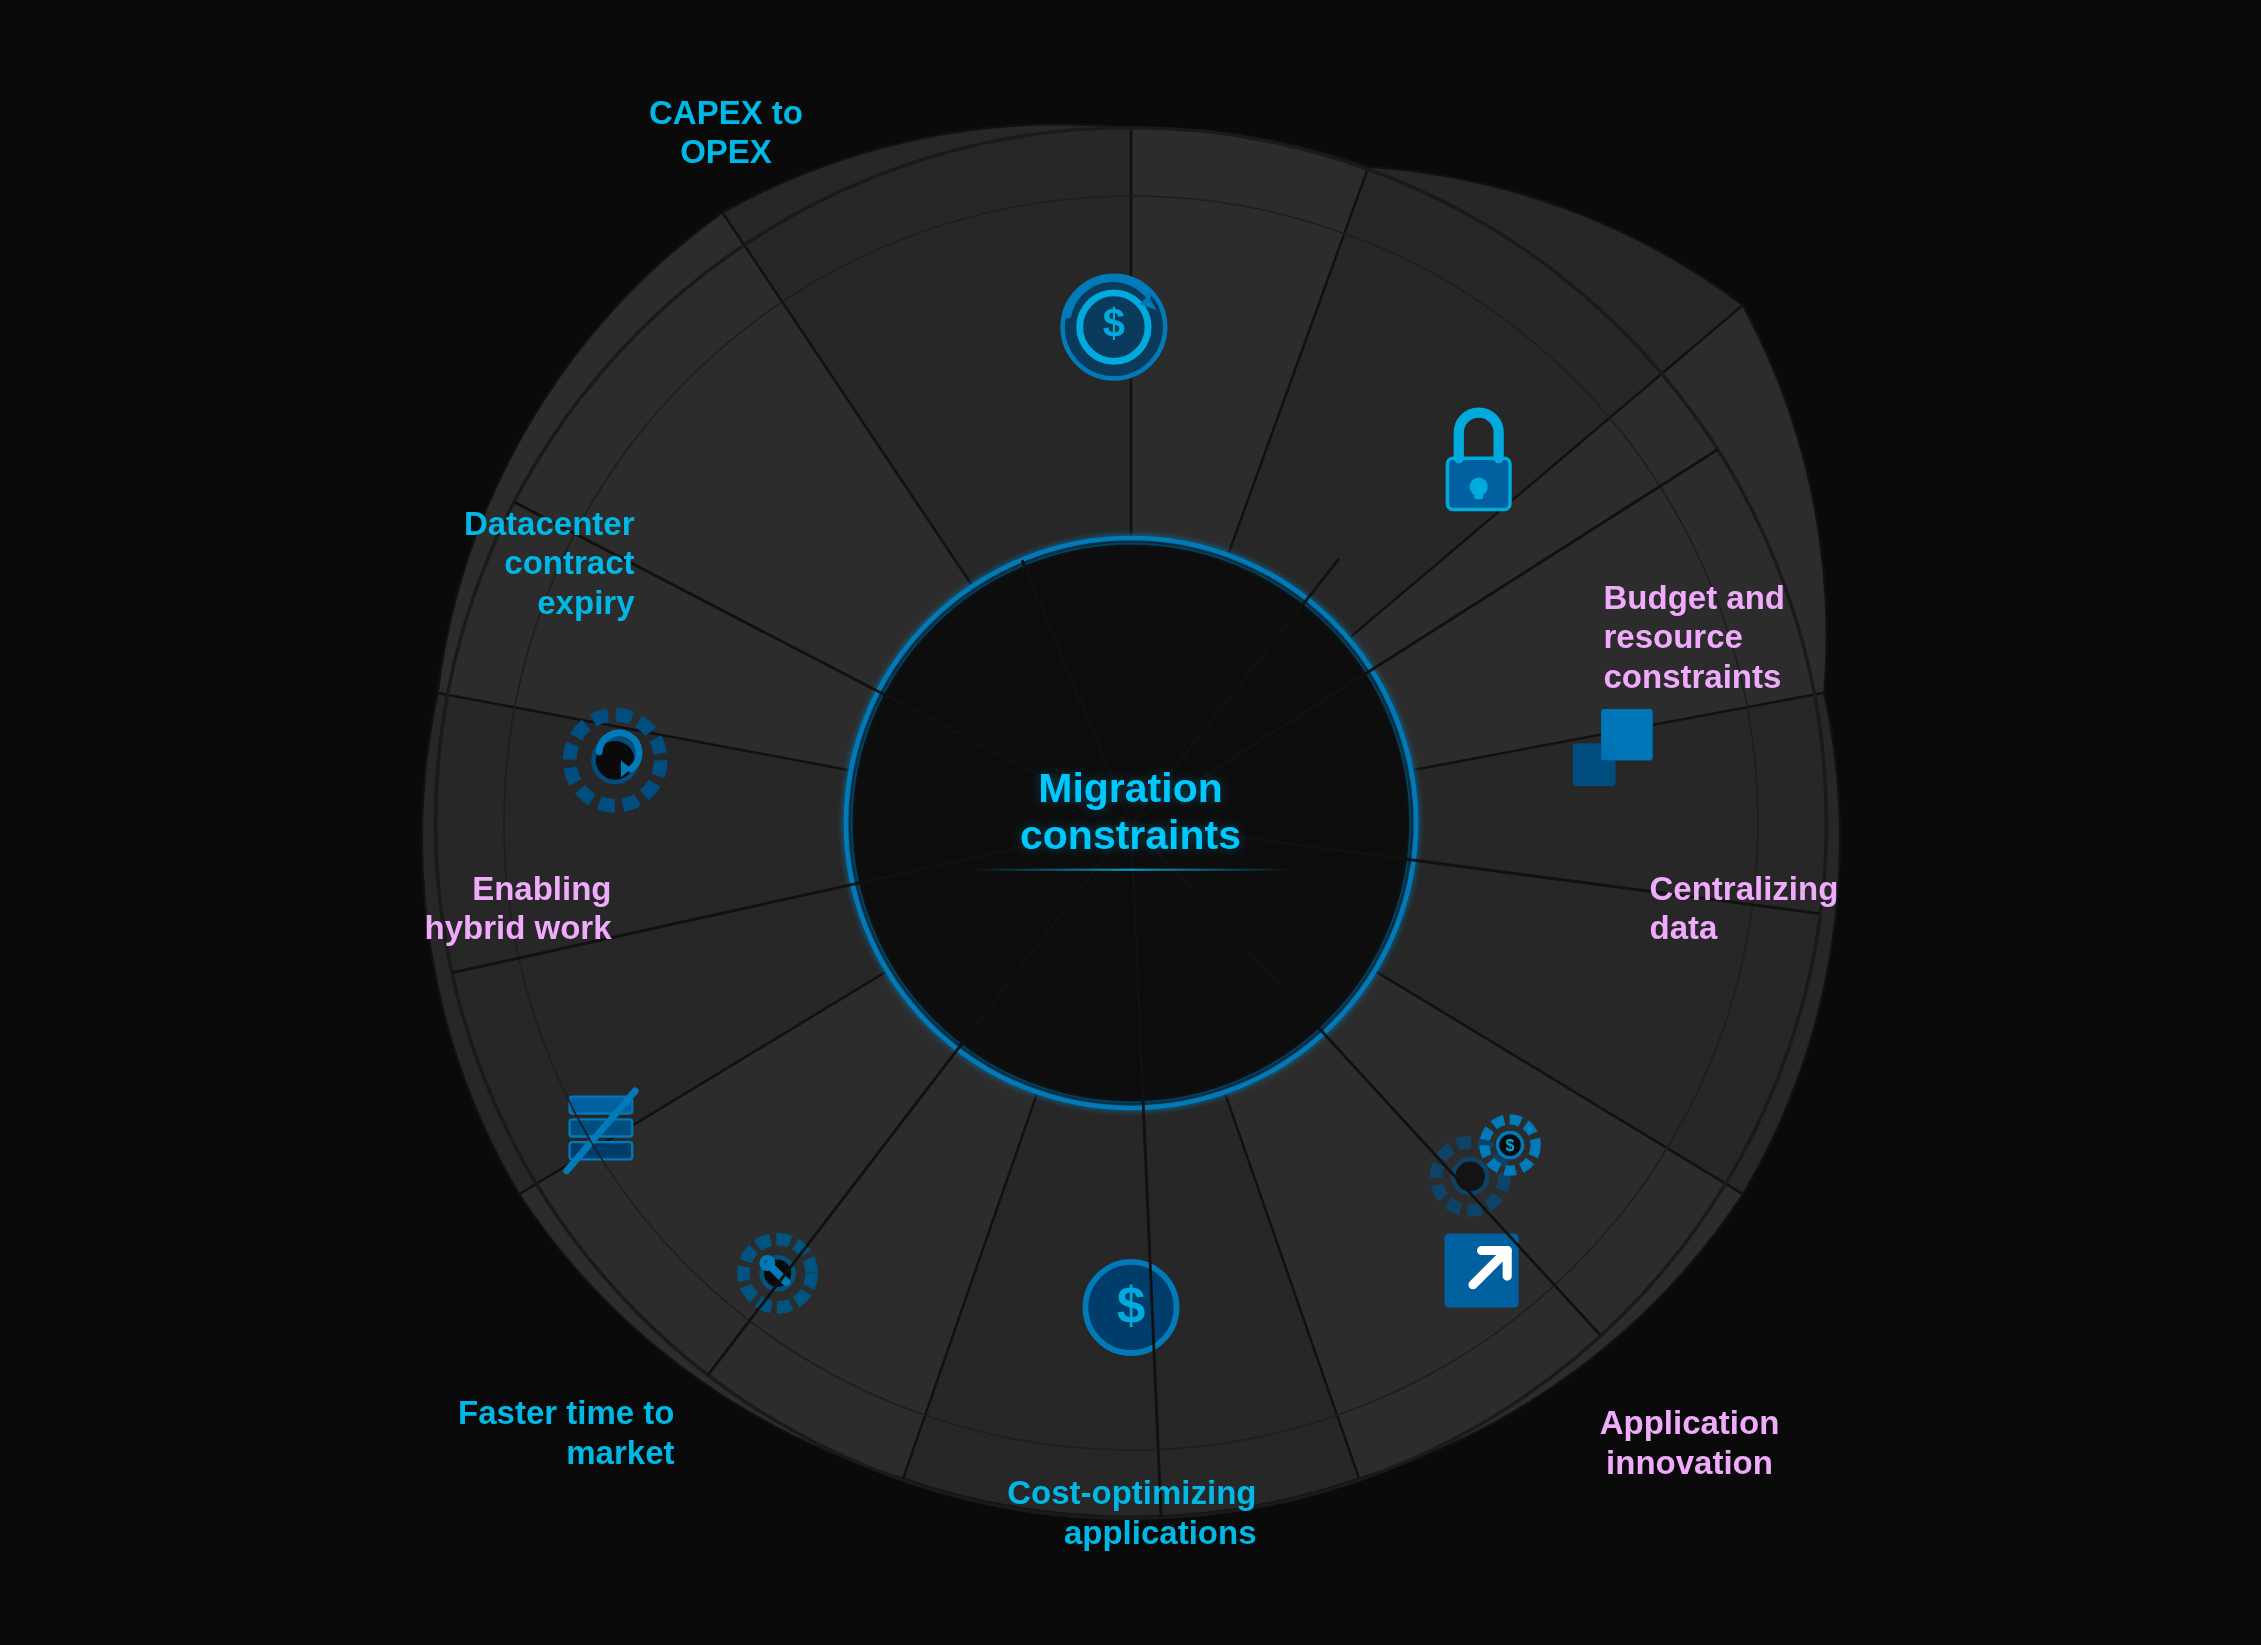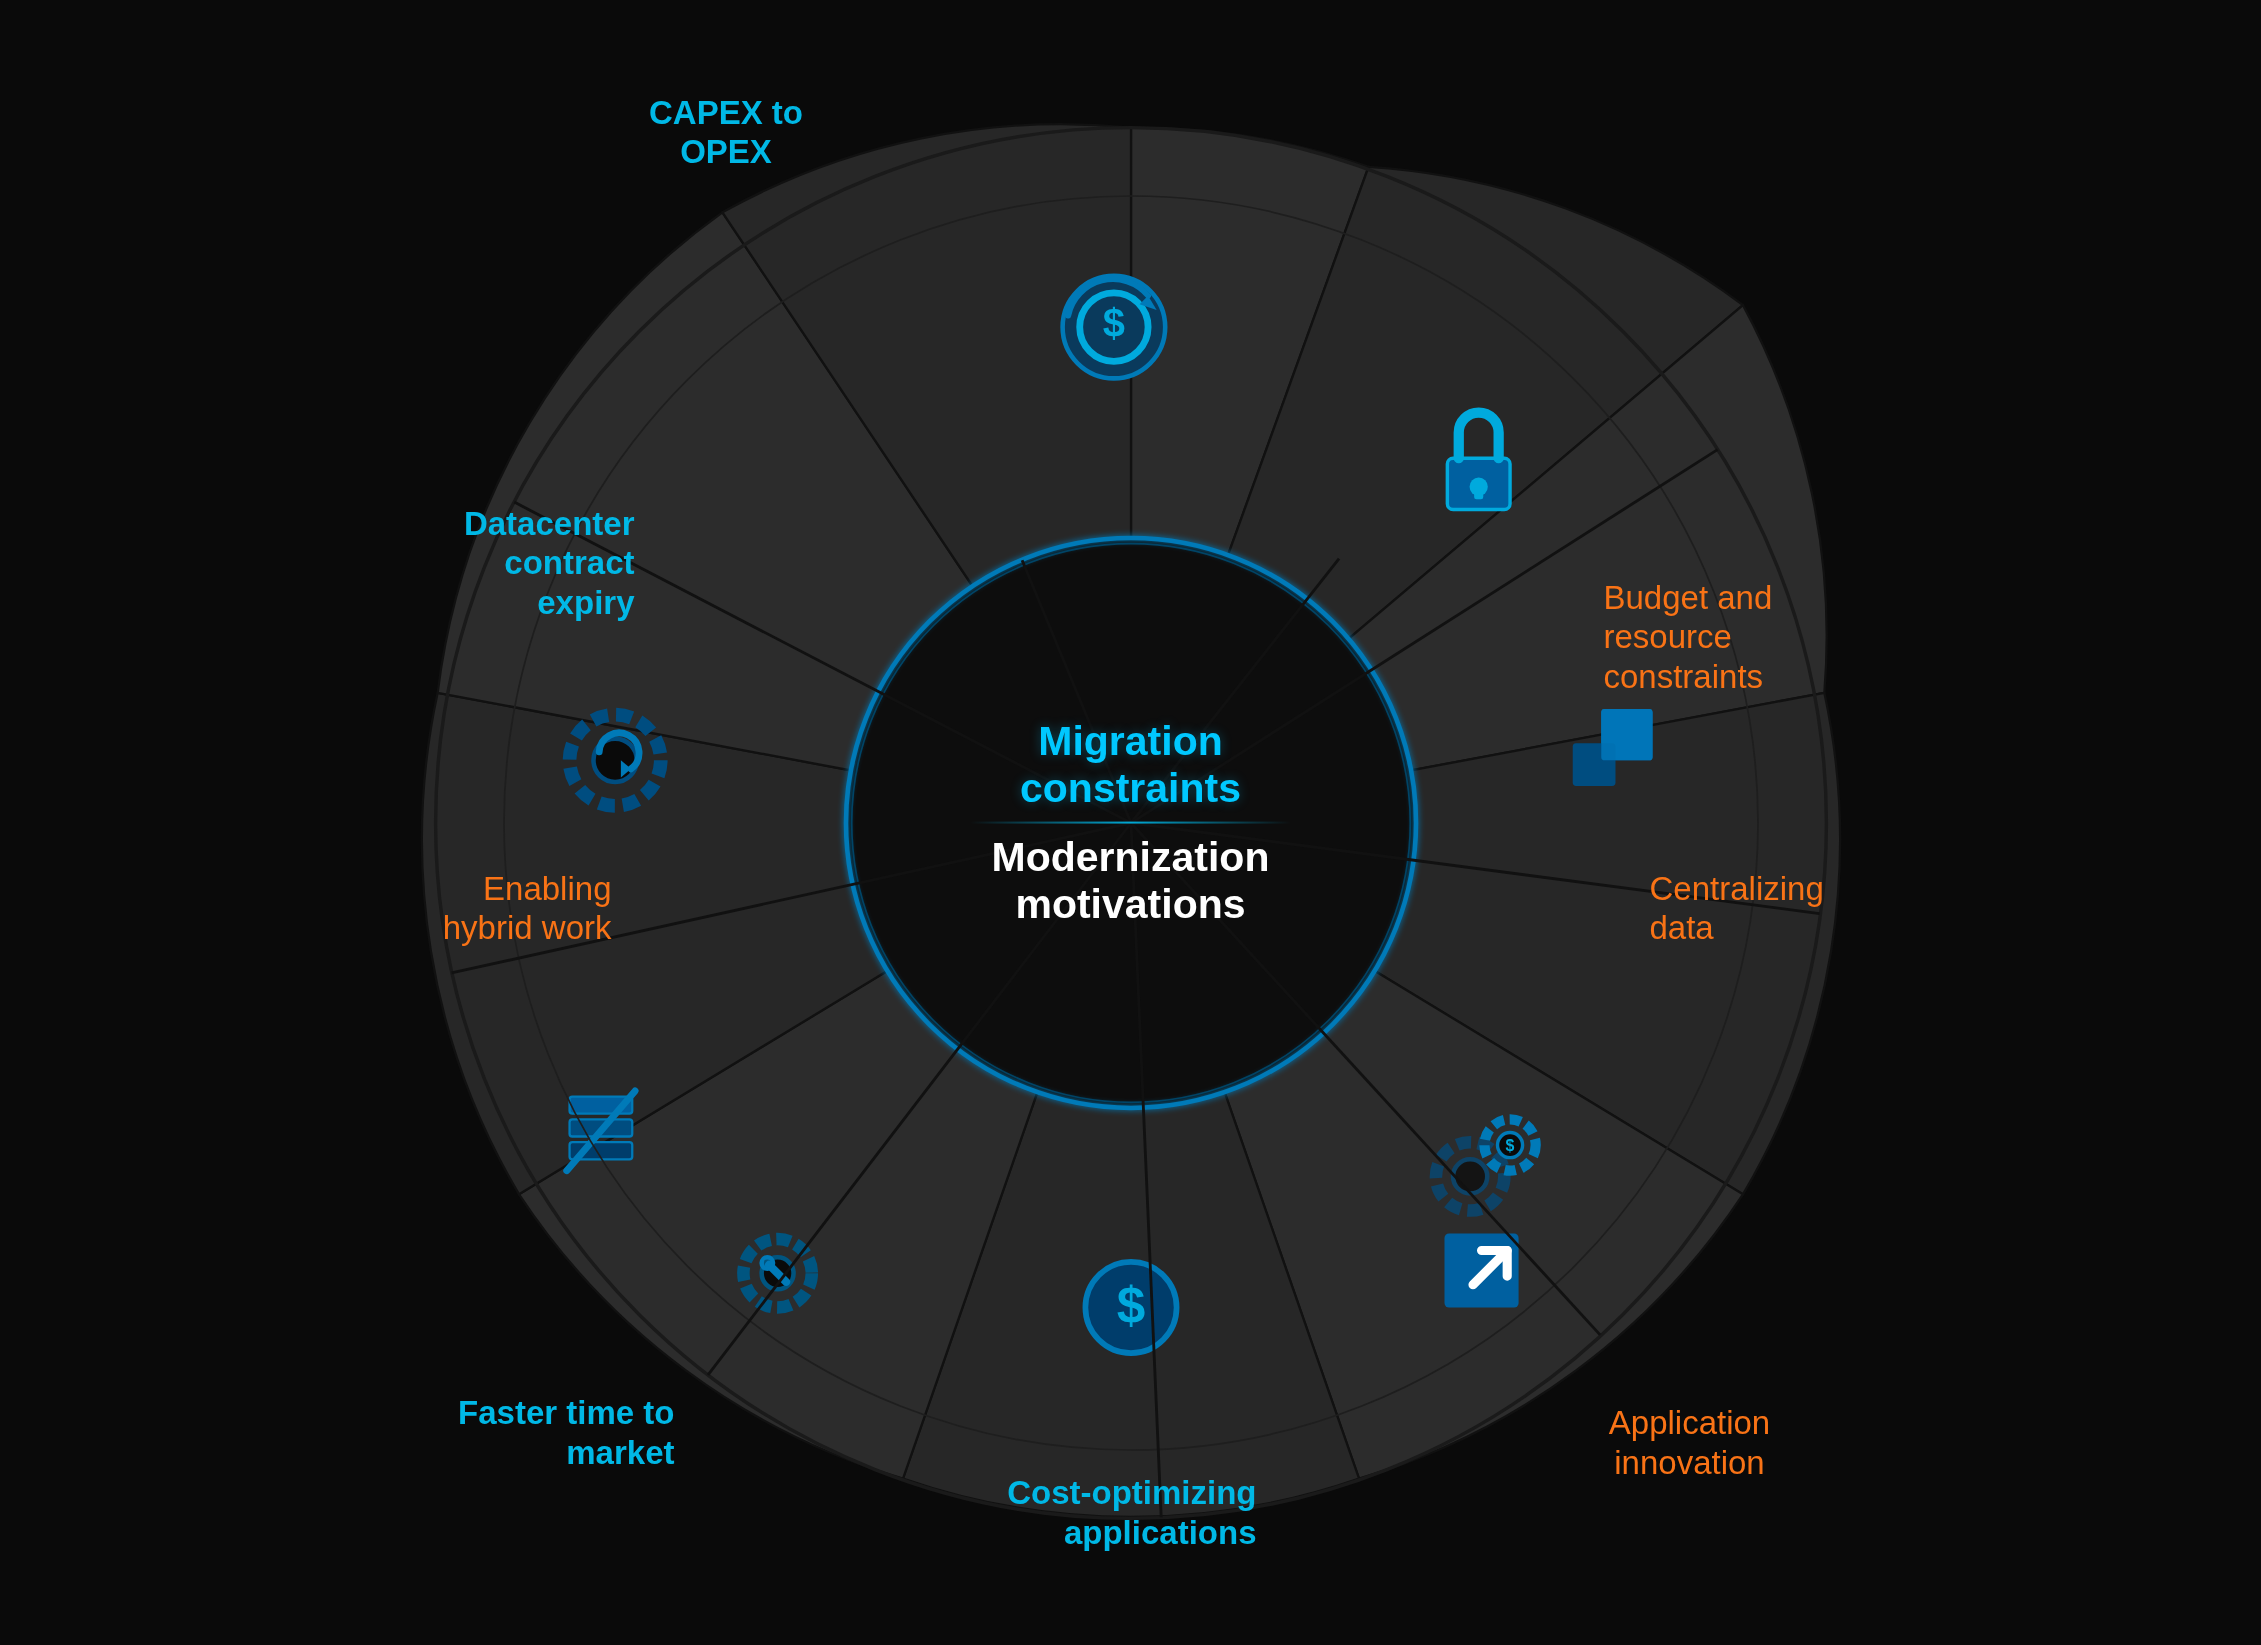--- a/index.html
+++ b/index.html
@@ -52,22 +52,22 @@
     }
     .label {
       position: absolute;
       color: #00b8e6;
       font-size: 33px;
       font-weight: 700;
       text-align: center;
       line-height: 1.2;
     }
     .label.white {
-      color: #f97316;
-      font-weight: 400;
+      color: #f0abfc;
+      font-weight: 700;
     }
   </style>
 </head>
 <body>
 
 <div class="diagram-container">
   <svg class="wheel-svg" viewBox="0 0 2600 2600" xmlns="http://www.w3.org/2000/svg">
     <defs>
       <radialGradient id="outerGrad" cx="50%" cy="50%" r="50%">
         <stop offset="0%" stop-color="#3a3a3a"></stop>
@@ -242,22 +242,20 @@
     </g>
 
     <line x1="815" y1="1300" x2="1785" y2="1300" stroke="#007ab8" stroke-width="6" filter="url(#glow)" opacity="0.9"></line>
 
   </svg>
 
   <div class="center-text">
     <div class="migration-text">Migration
 constraints</div>
     <div class="divider-line"></div>
-    <div class="modernization-text">Modernization
-motivations</div>
   </div>
 
   <div class="label" style="top: 11.4px; left: 50%; transform: translateX(-513px); width: 217px;">
     <span>CAPEX to OPEX</span>
   </div>
 
 
   <div class="label white" style="top: 50%; right: 17px; transform: translateY(-245px); width: 251px; text-align: left;">
     <span>Budget and<br>resource constraints</span>
   </div>

